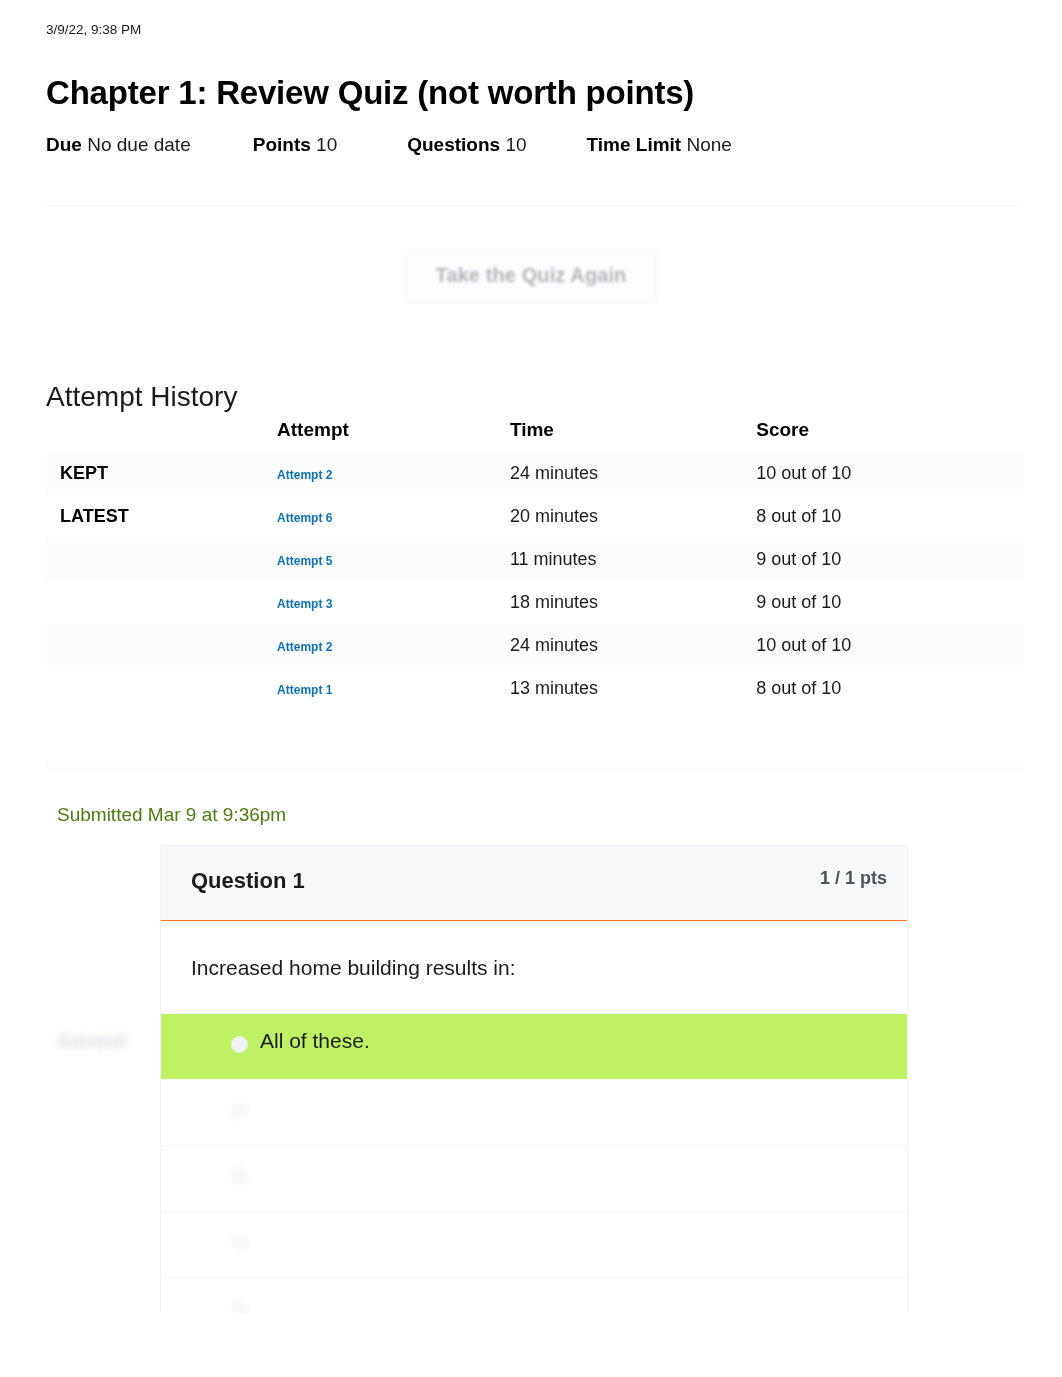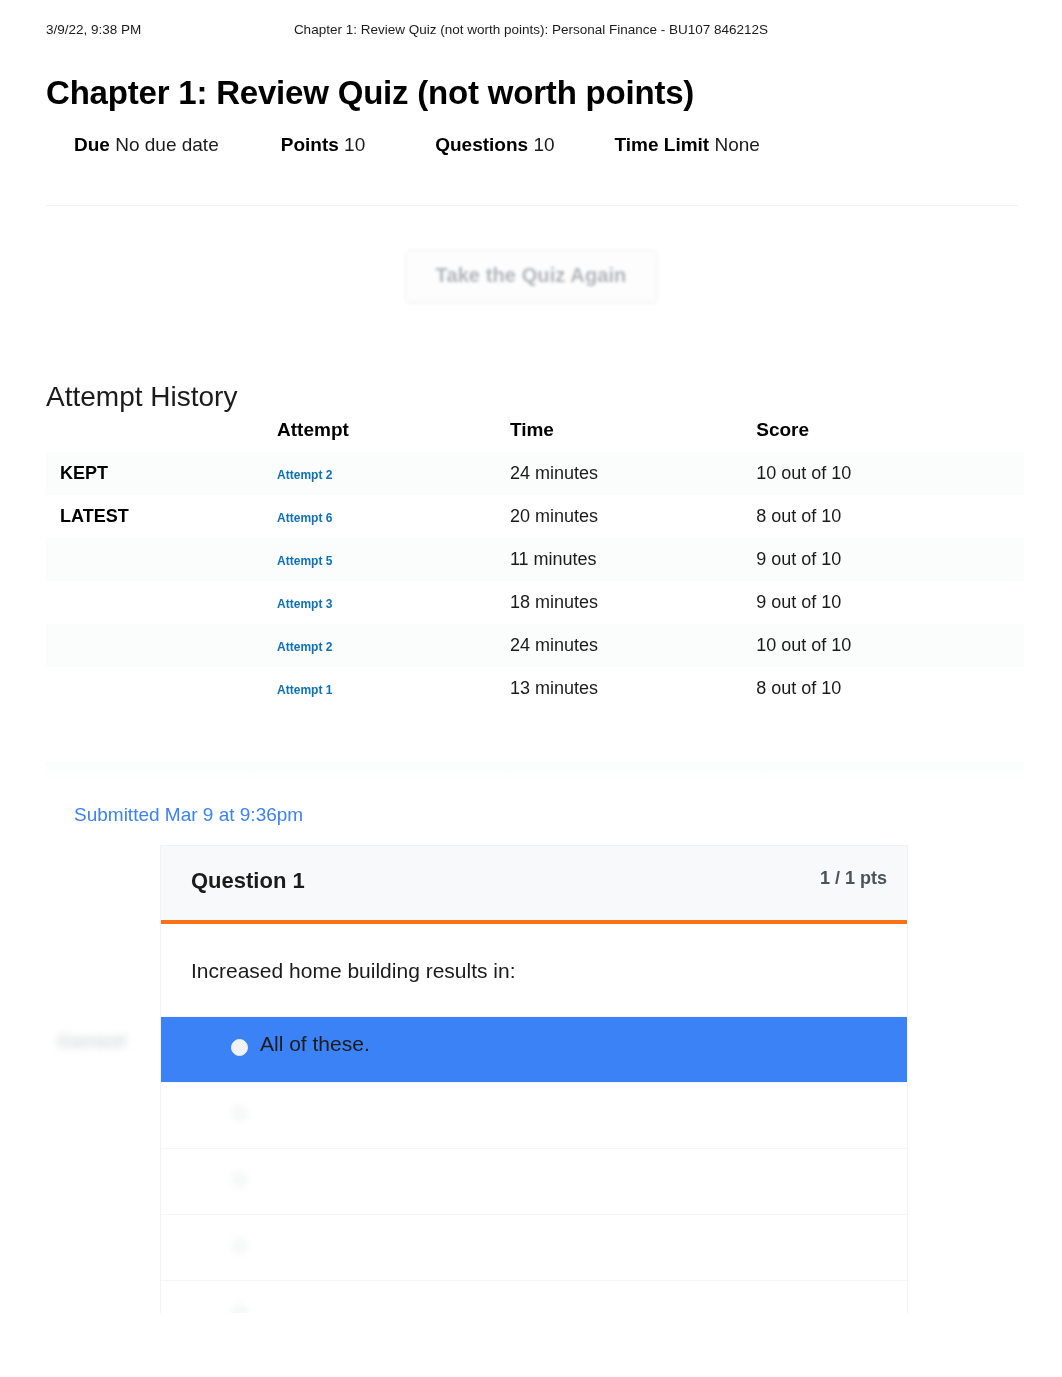--- a/index.html
+++ b/index.html
@@ -58,21 +58,20 @@
     position: absolute;
     left: 46px;
     top: 128px;
     width: 980px;
   }
   .meta-row {
     font-size: 19px;
     line-height: 33px;
     color: #2d3b45;
     white-space: nowrap;
-    margin-left: 28px;
   }
   .meta-row .mk {
     font-weight: bold;
     color: #000000;
   }
   .meta-row .mv {
     font-weight: normal;
     color: #1b1b1b;
   }
   .meta-item {
@@ -180,44 +179,44 @@
     left: 46px;
     top: 762px;
     width: 978px;
     height: 22px;
     background: linear-gradient(to bottom, #fbfcfc, #ffffff);
   }
 
   
   .submitted {
     position: absolute;
-    left: 74px;
+    left: 57px;
     top: 804px;
     font-size: 19px;
-    color: #3b82f6;
+    color: #4d7c0f;
     white-space: nowrap;
   }
 
   
   .question-card {
     position: absolute;
     left: 160px;
     top: 845px;
     width: 748px;
     background: #ffffff;
     border: 1px solid #f0f2f3;
     border-bottom: none;
     box-sizing: border-box;
     height: 468px;
     overflow: hidden;
   }
   .q-header {
     height: 74px;
     background: #f8f9fa;
-    border-bottom: 4px solid #f97316;
+    border-bottom: 1px solid #f97316;
     position: relative;
   }
   .q-header .q-number {
     position: absolute;
     left: 30px;
     top: 22px;
     font-size: 22px;
     font-weight: bold;
     color: #1b1b1b;
   }
@@ -277,21 +276,21 @@
   .answer-row.blurred .atext {
     filter: blur(4.5px);
     color: #b8bcbf;
   }
   .answer-row.blurred .radio {
     filter: blur(3px);
     background: #f7f8f8;
     border-color: #f3f4f5;
   }
   .answer-row.selected {
-    background: #3b82f6;
+    background: #bef264;
   }
 
   
   .correct-marker {
     position: absolute;
     left: 58px;
     top: 1032px;
     width: 84px;
     height: 18px;
     font-size: 17px;
@@ -299,21 +298,20 @@
     color: #c9cdd0;
     filter: blur(4px);
     letter-spacing: 0.4px;
   }
 </style>
 </head>
 <body>
 
 <div class="print-header">
   <span class="ph-date">3/9/22, 9:38 PM</span>
-  <span class="ph-title">Chapter 1: Review Quiz (not worth points): Personal Finance - BU107 846212S</span>
 </div>
 
 <h1 class="page-title">Chapter 1: Review Quiz (not worth points)</h1>
 
 <div class="meta-block">
   <div class="meta-row">
     <span class="meta-item"><span class="mk">Due</span> <span class="mv">No due date</span></span><span class="meta-gap-1"></span><span class="meta-item"><span class="mk">Points</span> <span class="mv">10</span></span><span class="meta-gap-2"></span><span class="meta-item"><span class="mk">Questions</span> <span class="mv">10</span></span><span class="meta-gap-3"></span><span class="meta-item"><span class="mk">Time Limit</span> <span class="mv">None</span></span>
   </div>
 </div>
 <div class="meta-divider"></div>

